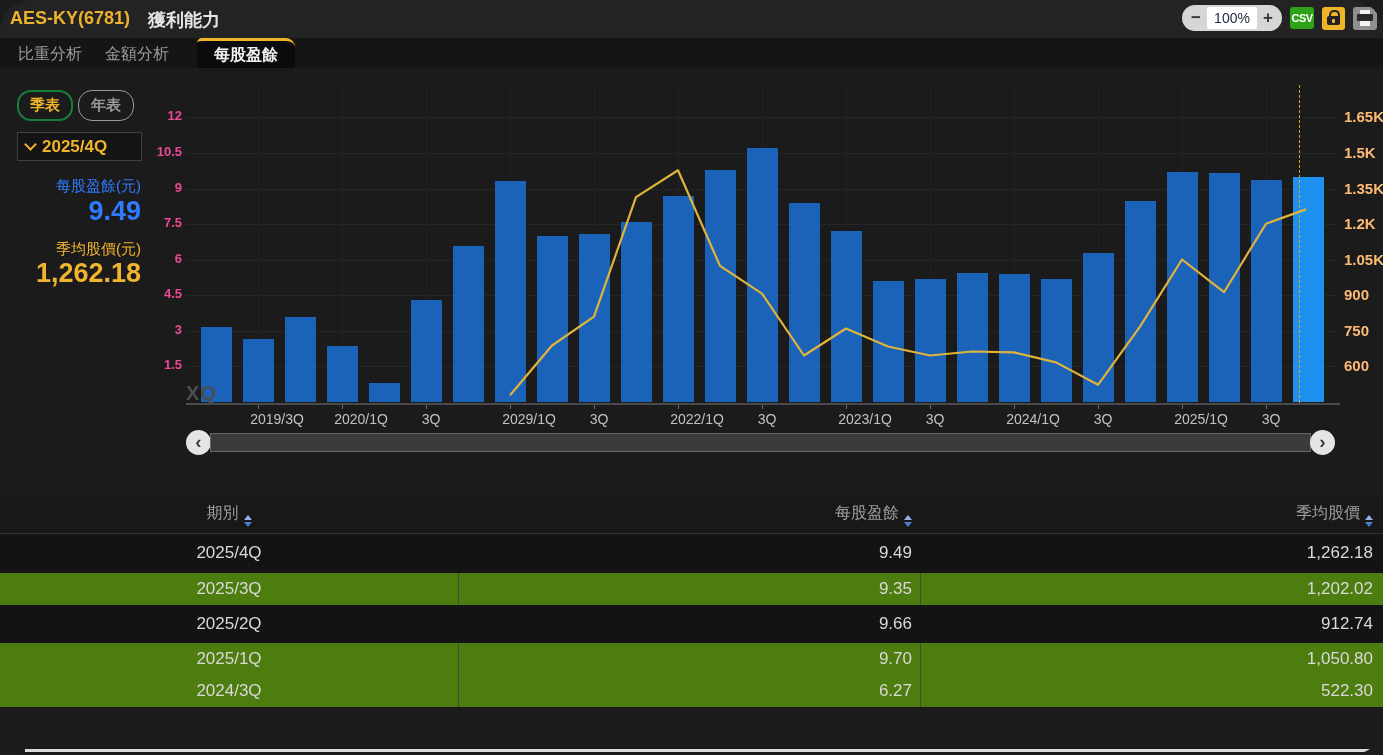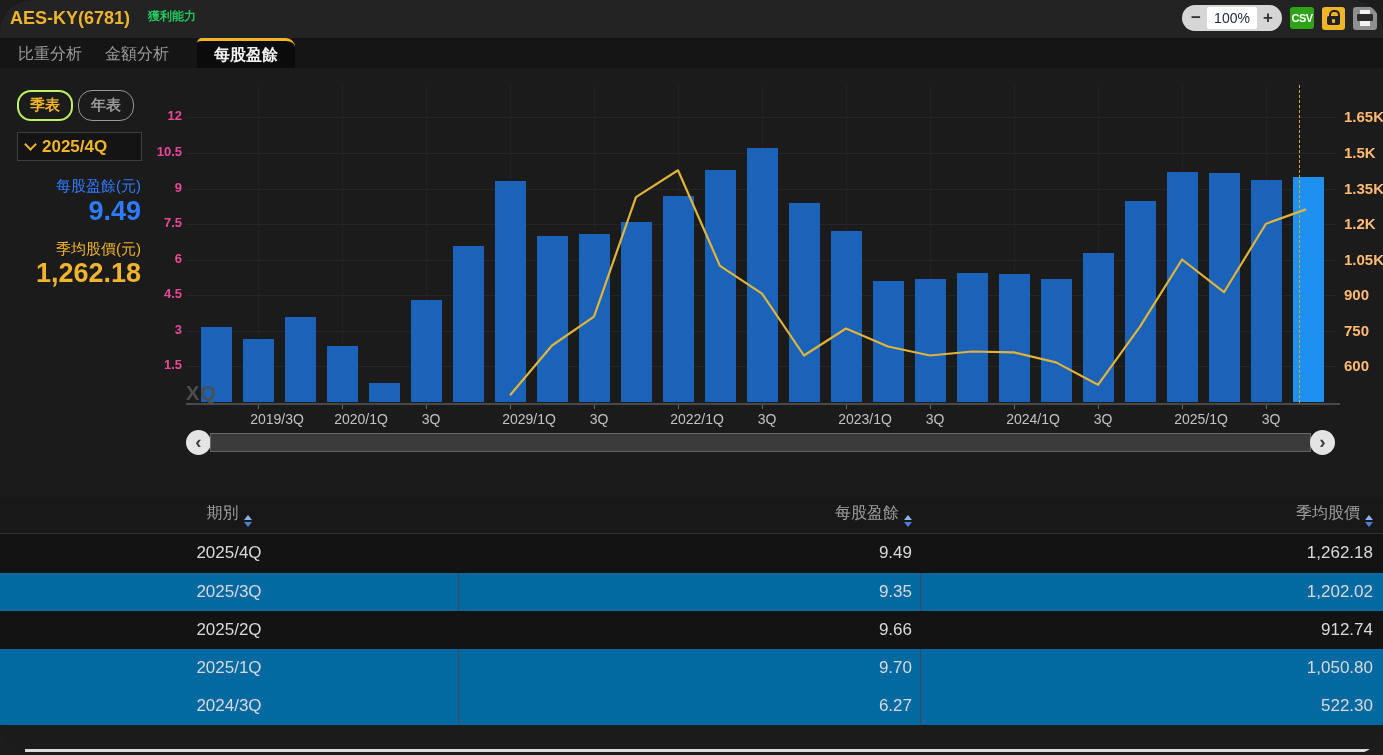--- a/index.html
+++ b/index.html
@@ -2,21 +2,21 @@
 <html><head>
 <meta charset="utf-8">
 <style>
   html,body{margin:0;padding:0;width:1383px;height:755px;overflow:hidden;background:#1c1c1c;
     font-family:"Liberation Sans","DejaVu Sans",sans-serif;}
   .app{position:relative;width:1383px;height:755px;background:#1b1b1b;overflow:hidden;border-radius:32px;}
 
   
   .titlebar{position:absolute;left:0;top:0;width:100%;height:38px;background:#232323;}
   .symbol{position:absolute;left:10px;top:8px;font-size:18px;font-weight:bold;color:#edb22e;}
-  .apptitle{position:absolute;left:148px;top:8px;font-size:12px;font-weight:bold;color:#22c55e;}
+  .apptitle{position:absolute;left:148px;top:8px;font-size:18px;font-weight:bold;color:#e5e5e5;}
   .topctl{position:absolute;right:6px;top:5px;display:flex;align-items:center;gap:8px;}
   .zoomctl{display:flex;align-items:center;background:#d6d6d6;border-radius:13px;height:26px;padding:0 3px;}
   .zbtn{border:none;background:transparent;color:#333;font-size:17px;font-weight:bold;width:22px;height:24px;line-height:22px;text-align:center;padding:0;cursor:pointer;}
   .zval{background:#fff;color:#222a40;width:50px;height:22px;line-height:22px;text-align:center;font-size:14px;border-radius:2px;}
   .csv{border:none;background:#2fa317;color:#fff;font-weight:bold;font-size:11px;width:24px;height:22px;border-radius:3px;padding:0;letter-spacing:-0.5px;}
   .lockbtn{border:none;background:#f0b429;width:23px;height:23px;border-radius:3px;padding:0;position:relative;}
   .shackle{position:absolute;left:7px;top:3px;width:7px;height:6px;border:2px solid #222;border-bottom:none;border-radius:5px 5px 0 0;}
   .lockbody{position:absolute;left:5px;top:9px;width:13px;height:9px;background:#222;border-radius:2px;}
   .lockdot{position:absolute;left:10px;top:12px;width:3px;height:4px;background:#f0b429;border-radius:1px;}
   .printbtn{border:none;background:#8f8f8f;width:24px;height:23px;border-radius:3px;padding:0;position:relative;}
@@ -25,21 +25,21 @@
   .p-out{position:absolute;left:7px;top:14px;width:10px;height:5px;background:#f2f2f2;}
 
   
   .tabbar{position:absolute;left:0;top:38px;width:100%;height:30px;background:#151515;display:flex;align-items:stretch;}
   .tab{color:#9a9a9a;font-size:16px;padding:6px 8px 0;margin-left:10px;cursor:pointer;}
   .tab.t2{margin-left:7px;}
   .tab.active{margin-left:20px;background:#0b0b0b;color:#f2f2f2;font-weight:bold;border-top:3px solid #f0b429;border-radius:5px 9px 0 0;padding:4px 17px 0;}
 
   
   .pill{position:absolute;top:90px;background:transparent;border-radius:14px;font-size:15px;font-weight:bold;padding:4px 11px;cursor:pointer;}
-  .pill.q{left:17px;border:2px solid #bef264;color:#f0b429;}
+  .pill.q{left:17px;border:2px solid #15803d;color:#f0b429;}
   .pill.y{left:78px;border:1px solid #9a9a9a;color:#9a9a9a;padding:5px 12px;}
   .dropdown{position:absolute;left:17px;top:132px;width:123px;height:27px;background:#141414;border:1px solid #3f3f3f;display:flex;align-items:center;cursor:pointer;}
   .chev{width:7px;height:7px;border-left:2px solid #f0b429;border-bottom:2px solid #f0b429;transform:rotate(-45deg);margin:-4px 7px 0 8px;}
   .ddtext{color:#f0b429;font-size:17px;font-weight:bold;}
   .metric{position:absolute;left:0;width:141px;text-align:right;}
   .mlabel-eps{top:177px;color:#2e7bff;font-size:15px;}
   .mvalue-eps{top:196px;color:#2e7bff;font-size:27px;font-weight:bold;}
   .mlabel-price{top:240px;color:#f0b42f;font-size:15px;}
   .mvalue-price{top:258px;color:#f0b42f;font-size:27px;font-weight:bold;}
 
@@ -61,21 +61,21 @@
   .sthumb{position:absolute;left:210px;top:433px;width:1101px;height:19px;background:#3b3b3b;border:1px solid #666;box-sizing:border-box;}
   .sarrow{position:absolute;top:430px;width:25px;height:25px;border-radius:50%;background:#e4e4e4;color:#3c3c3c;font-size:19px;font-weight:bold;text-align:center;line-height:23px;cursor:pointer;}
   .sarrow.l{left:186px;}
   .sarrow.r{left:1310px;}
 
   
   #table{position:absolute;left:0;top:497px;width:1383px;}
   .trow{display:flex;align-items:center;}
   .trow.thead{height:36px;background:#181818;border-bottom:1px solid #333;color:#9f9f9f;font-size:16px;}
   .trow.dark{height:38.6px;background:#131313;}
-  .trow.light{height:38px;background:#0369a1;}
+  .trow.light{height:32px;background:#4d7c0f;}
   .cell{box-sizing:border-box;color:#d9d9d9;font-size:17px;}
   .trow.thead .cell{color:#9f9f9f;font-size:16px;}
   .c1{flex:0 0 458px;text-align:center;}
   .c2{flex:0 0 462px;text-align:right;padding-right:8px;}
   .c3{flex:1 1 auto;text-align:right;padding-right:10px;}
   .trow.light .c2,.trow.light .c3{border-left:1px solid #474747;height:100%;display:flex;align-items:center;justify-content:flex-end;}
   .sort{display:inline-flex;flex-direction:column;gap:2px;margin-left:5px;vertical-align:-2px;}
   .sort .up{width:0;height:0;border-left:4px solid transparent;border-right:4px solid transparent;border-bottom:5px solid #8fb3e8;}
   .sort .dn{width:0;height:0;border-left:4px solid transparent;border-right:4px solid transparent;border-top:5px solid #4a7fd4;}
 

